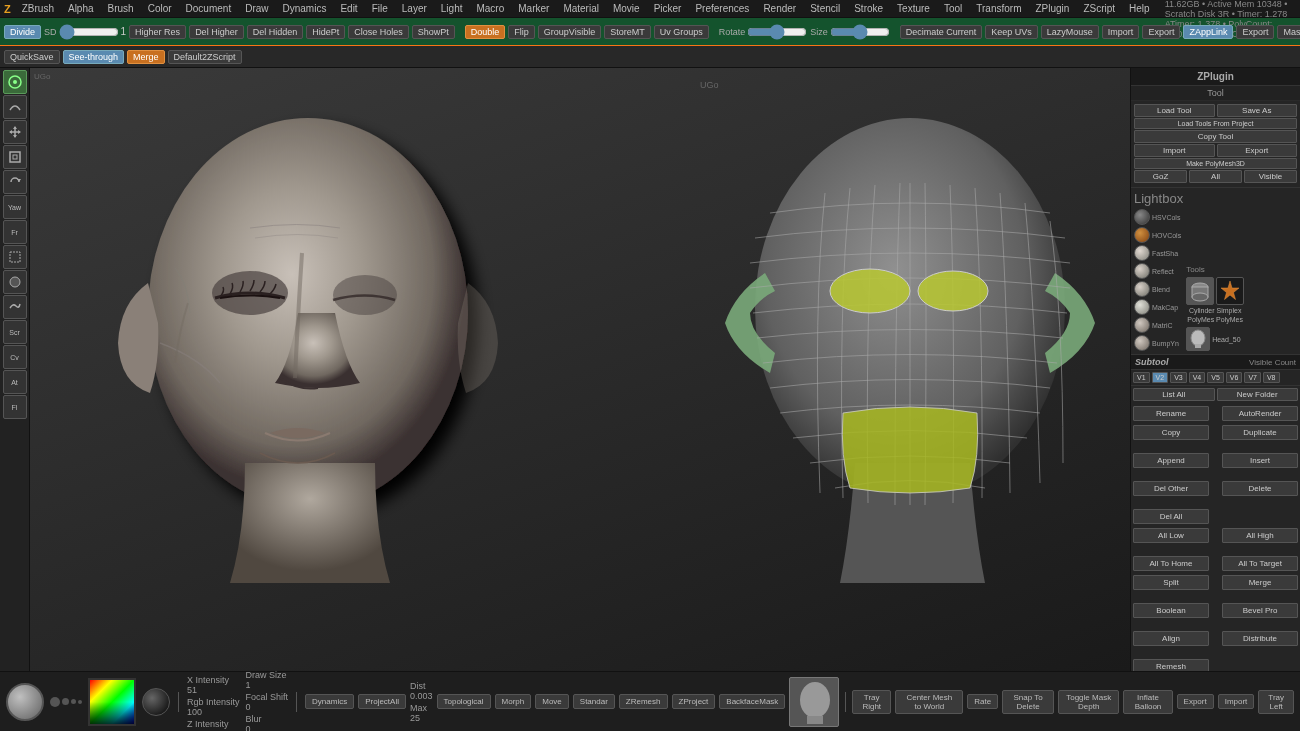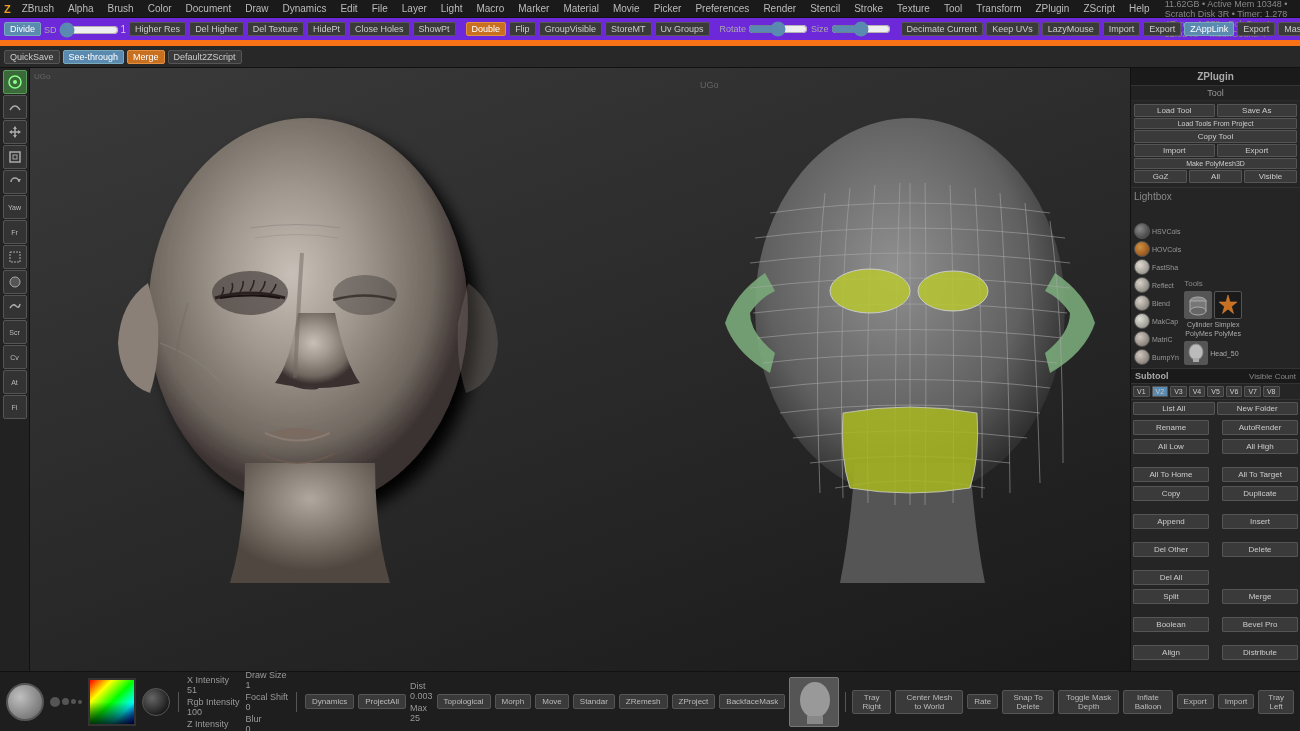--- a/index.html
+++ b/index.html
@@ -32,26 +32,26 @@
     }
     .title-bar-info {
       color: #888;
       font-size: 9px;
       margin-left: 4px;
     }
 
     
     #toolbar {
       height: 28px;
-      background: #6d28d9;
+      background: #14532d;
       display: flex;
       align-items: center;
       padding: 2px 4px;
       gap: 3px;
-      border-bottom: 6px solid #f97316;
+      border-bottom: 1px solid #f97316;
       flex-wrap: nowrap;
       overflow: hidden;
     }
     .tb-btn {
       background: #3a3a3a;
       border: 1px solid #555;
       color: #ccc;
       font-size: 9px;
       padding: 1px 5px;
       cursor: pointer;
@@ -447,21 +447,21 @@
 
 <div id="toolbar">
   <button class="tb-btn active">Divide</button>
   <div class="tb-slider">
     <label>SD</label>
     <input type="range" min="1" max="8" value="1" style="">
     <span>1</span>
   </div>
   <button class="tb-btn">Higher Res</button>
   <button class="tb-btn">Del Higher</button>
-  <button class="tb-btn">Del Texture</button>
+  <button class="tb-btn">Del Hidden</button>
   <button class="tb-btn">HidePt</button>
   <button class="tb-btn">Close Holes</button>
   <button class="tb-btn">ShowPt</button>
   <div class="tb-sep"></div>
   <button class="tb-btn orange">Double</button>
   <button class="tb-btn">Flip</button>
   <button class="tb-btn">GroupVisible</button>
   <button class="tb-btn">StoreMT</button>
   <button class="tb-btn">Uv Groups</button>
   <div class="tb-sep"></div>
@@ -708,21 +708,21 @@
       <div class="panel-row">
         <button class="panel-btn">GoZ</button>
         <button class="panel-btn">All</button>
         <button class="panel-btn">Visible</button>
       </div>
     </div>
 
     <div class="panel-section" style="display:flex; gap:3px; padding:3px;">
 
       <div style="display:flex; flex-direction:column; gap:2px;">
-        <div style="font-size:10px; color:#888; margin-bottom:19px;">Lightbox</div>
+        <div style="font-size:13px; color:#888; margin-bottom:1px;">Lightbox</div>
 
         <div style="display:flex; align-items:center; gap:2px;">
           <div class="swatch gray" style="width:16px; height:16px; background:radial-gradient(circle at 35% 35%, #888, #333);"></div>
           <span style="font-size:7px; color:#999;">HSVCols</span>
         </div>
         <div style="display:flex; align-items:center; gap:2px;">
           <div class="swatch" style="width:16px; height:16px; background:radial-gradient(circle at 35% 35%, #d09040, #804010); border-radius:50%;"></div>
           <span style="font-size:7px; color:#999;">HOVCols</span>
         </div>
         <div style="display:flex; align-items:center; gap:2px;">
@@ -779,21 +779,21 @@
                 <ellipse cx="11" cy="10" rx="7" ry="8" fill="#bbb" stroke="#888" stroke-width="1"></ellipse>
                 <rect x="8" y="16" width="6" height="4" fill="#aaa"></rect>
               </svg>
           </div>
           <span style="font-size:7px; color:#aaa;">Head_50</span>
         </div>
       </div>
     </div>
 
     <div style="background:#1a1a1a; padding:2px 4px; border-bottom:1px solid #333; display:flex; align-items:center; justify-content:space-between;">
-      <span style="font-size:9px; color:#aaa; font-weight:bold;">Subtool</span>
+      <span style="font-size:9px; color:#aaa; font-weight:bold;font-style:italic;">Subtool</span>
       <span style="font-size:8px; color:#888;">Visible Count</span>
     </div>
 
     <div class="visibility-row">
       <button class="vis-btn">V1</button>
       <button class="vis-btn selected">V2</button>
       <button class="vis-btn">V3</button>
       <button class="vis-btn">V4</button>
       <button class="vis-btn">V5</button>
       <button class="vis-btn">V6</button>
@@ -823,33 +823,33 @@
         <button class="panel-btn">List All</button>
         <button class="panel-btn">New Folder</button>
       </div>
     </div>
 
     <div class="action-grid">
       <button class="action-btn">Rename</button>
       <button class="action-btn">AutoRender</button>
     </div>
     <div class="action-grid">
-      <button class="action-btn">All Low</button>
-      <button class="action-btn">All High</button>
-      <button class="action-btn">All To Home</button>
-      <button class="action-btn">All To Target</button>
-    </div>
-    <div class="action-grid">
       <button class="action-btn">Copy</button>
       <button class="action-btn">Duplicate</button>
       <button class="action-btn">Append</button>
       <button class="action-btn">Insert</button>
       <button class="action-btn">Del Other</button>
       <button class="action-btn">Delete</button>
       <button class="action-btn">Del All</button>
+    </div>
+    <div class="action-grid">
+      <button class="action-btn">All Low</button>
+      <button class="action-btn">All High</button>
+      <button class="action-btn">All To Home</button>
+      <button class="action-btn">All To Target</button>
     </div>
     <div class="action-grid">
       <button class="action-btn">Split</button>
       <button class="action-btn">Merge</button>
       <button class="action-btn">Boolean</button>
       <button class="action-btn">Bevel Pro</button>
       <button class="action-btn">Align</button>
       <button class="action-btn">Distribute</button>
       <button class="action-btn">Remesh</button>
     </div>

